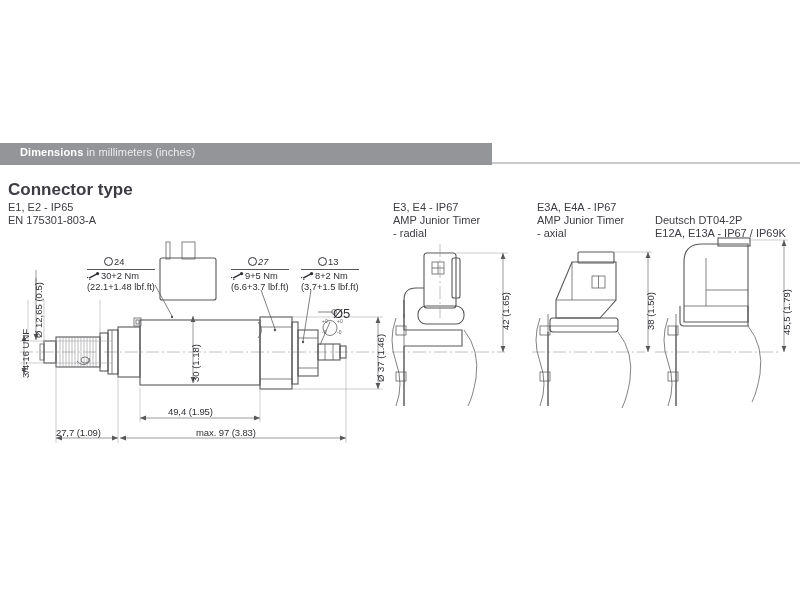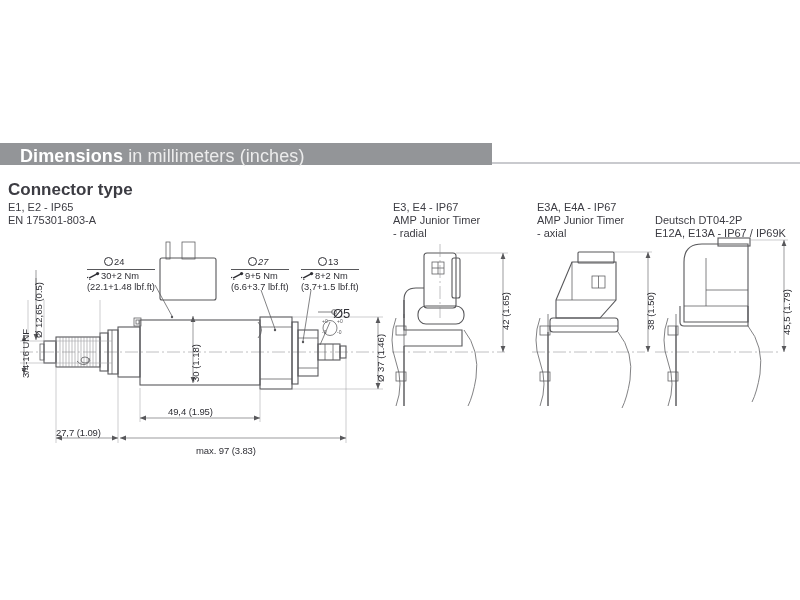--- a/index.html
+++ b/index.html
@@ -43,21 +43,21 @@
     left: 492px;
     top: 19px;
     width: 308px;
     height: 2px;
     background: #c9cace;
   }
   .band-text {
     position: absolute;
     left: 20px;
     top: 3px;
-    font-size: 18px;
+    font-size: 11px;
     color: #ffffff;
     white-space: nowrap;
     letter-spacing: 0.1px;
   }
   .band-text .b {
     font-weight: bold;
     color: #ffffff;
   }
   .band-text .n {
     color: #ececec;
@@ -436,21 +436,21 @@
   <div class="vtxt" style="left:190px; top:382px;">30 (1.18)</div>
 
   <div class="vtxt" style="left:375px; top:382px;">Ø 37 (1.46)</div>
 
   <div class="dtxt sm" style="left:333px; top:306px;">Ø5</div>
 
   <div class="dtxt" style="left:168px; top:406px;">49,4 (1.95)</div>
 
   <div class="dtxt" style="left:56px; top:427px;">27,7 (1.09)</div>
 
-  <div class="dtxt" style="left:196px; top:427px;margin-top:18px;">max. 97 (3.83)</div>
+  <div class="dtxt" style="left:196px; top:427px;">max. 97 (3.83)</div>
 
   <div class="vtxt" style="left:500px; top:330px;">42 (1.65)</div>
 
   <div class="vtxt" style="left:645px; top:330px;">38 (1.50)</div>
 
   <div class="vtxt" style="left:781px; top:335px;">45,5 (1.79)</div>
 
 </div>
 
 </body></html>

